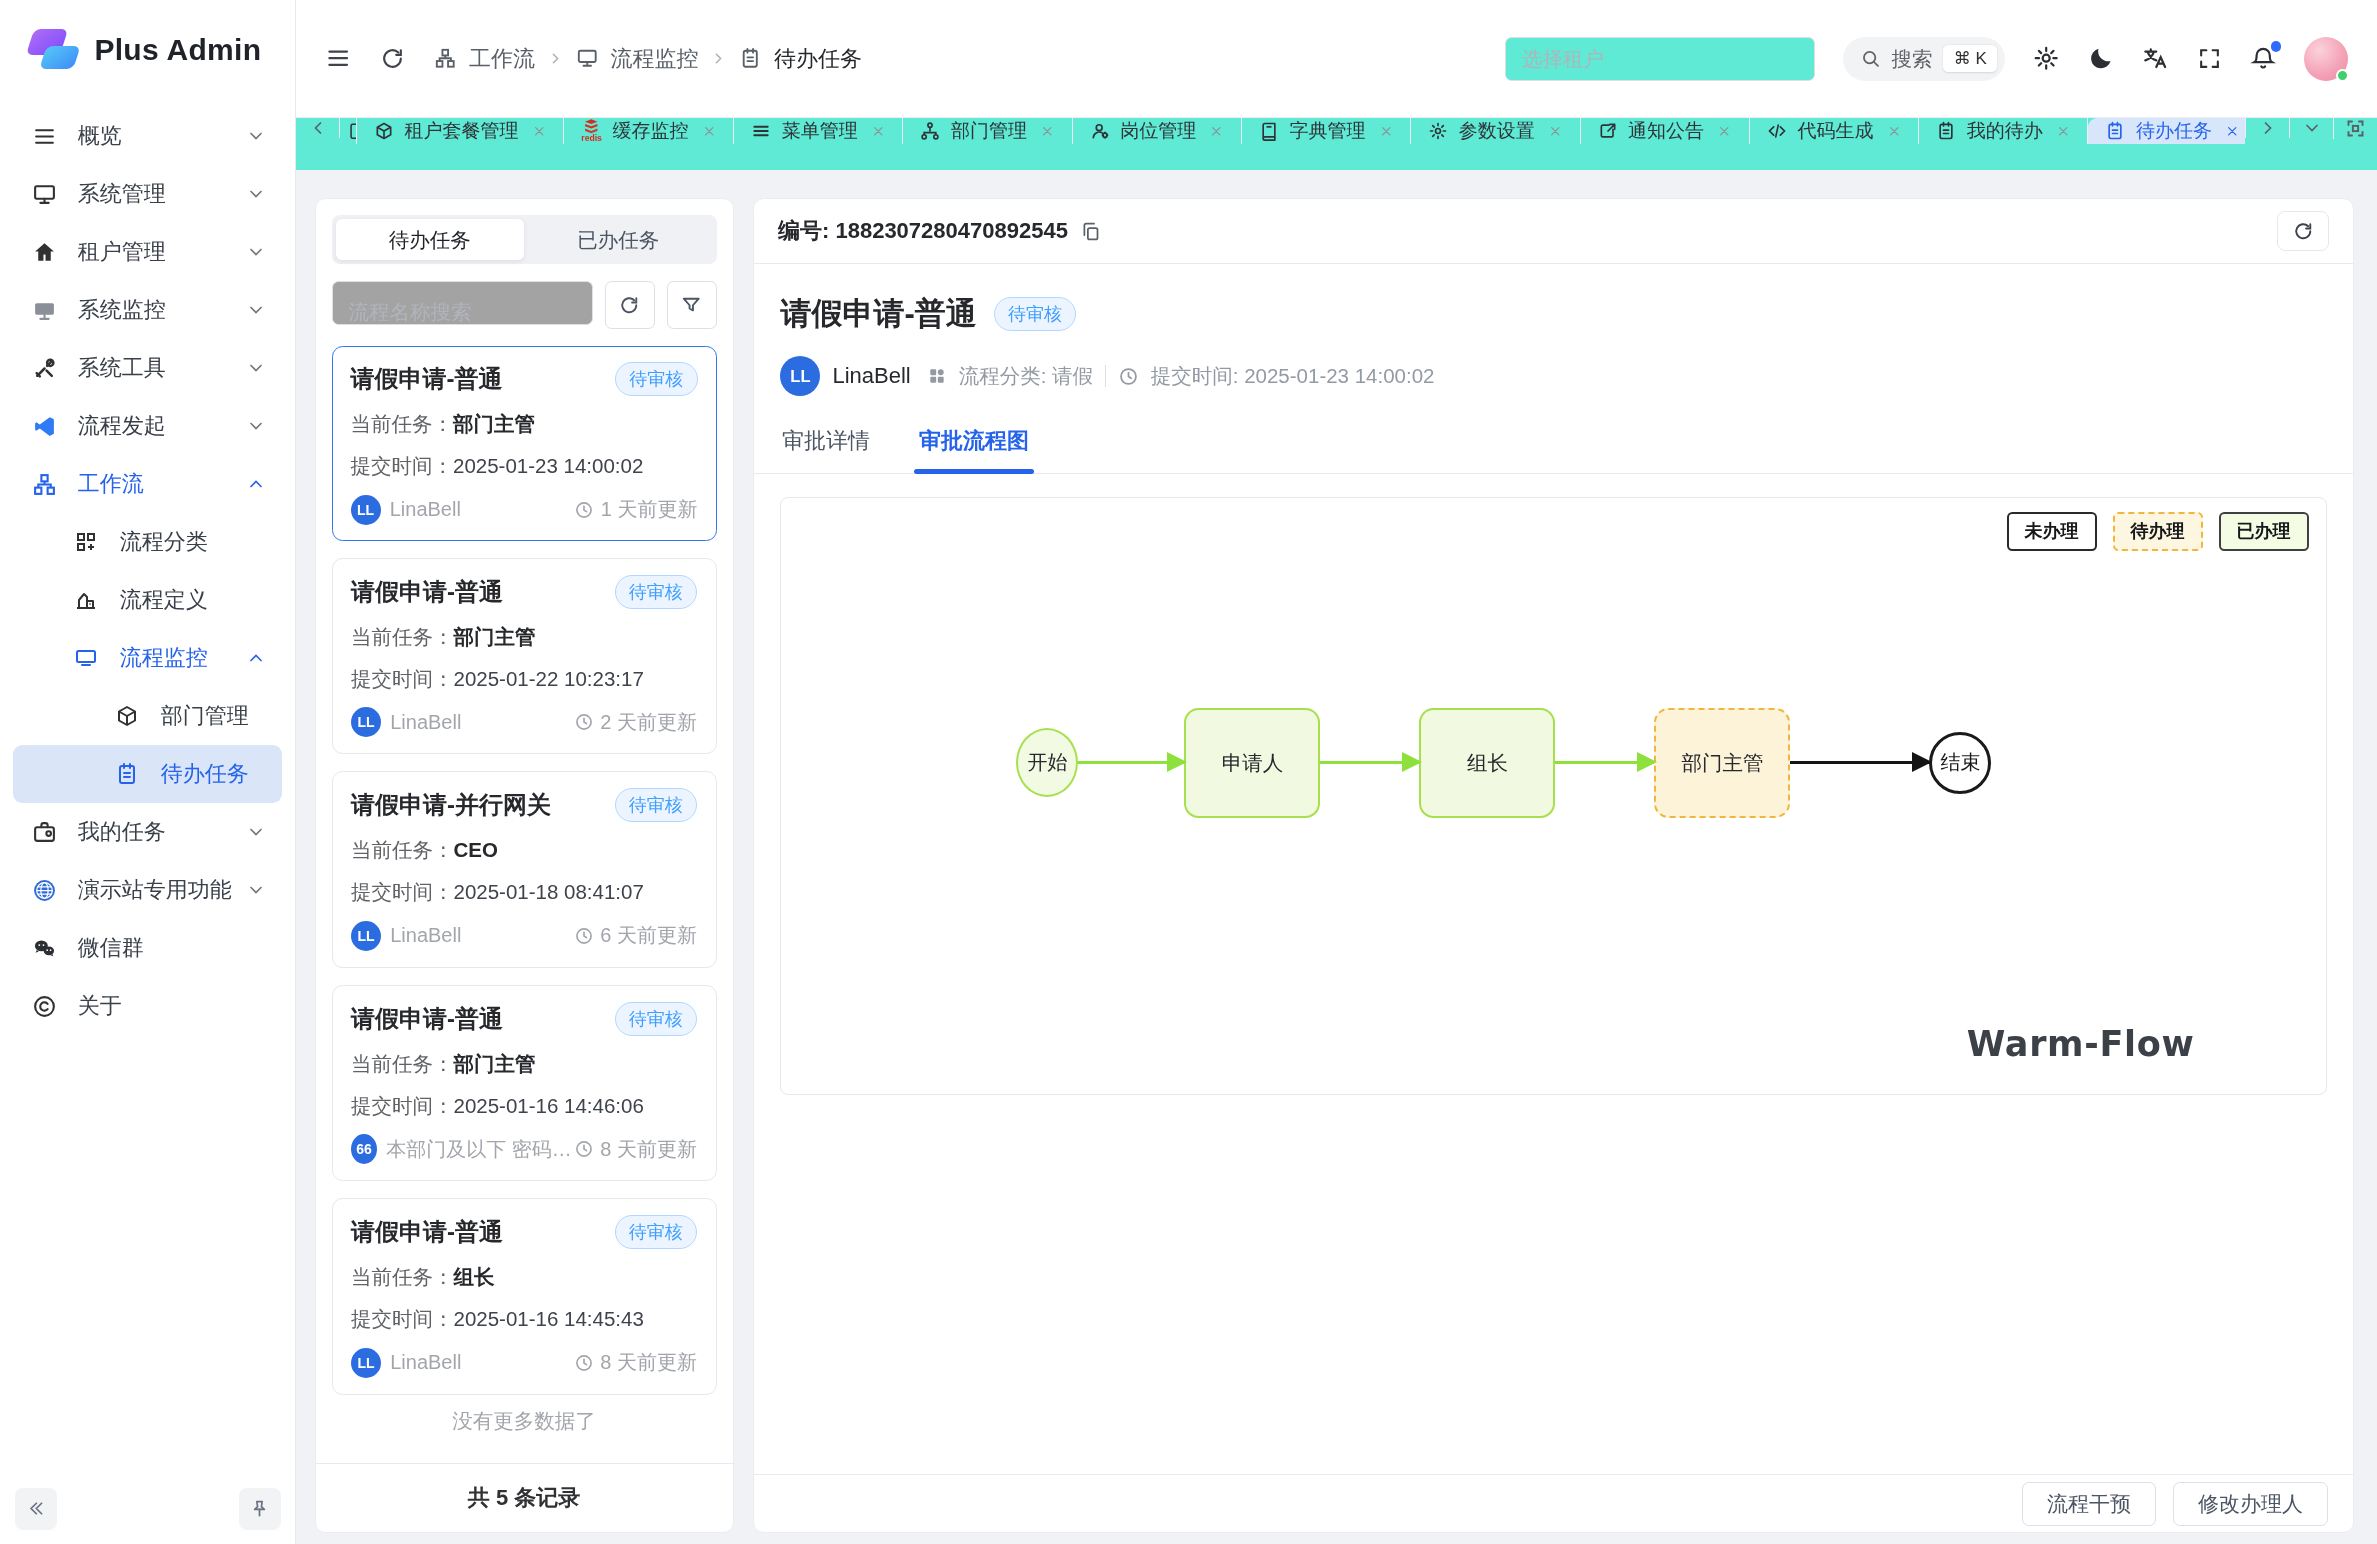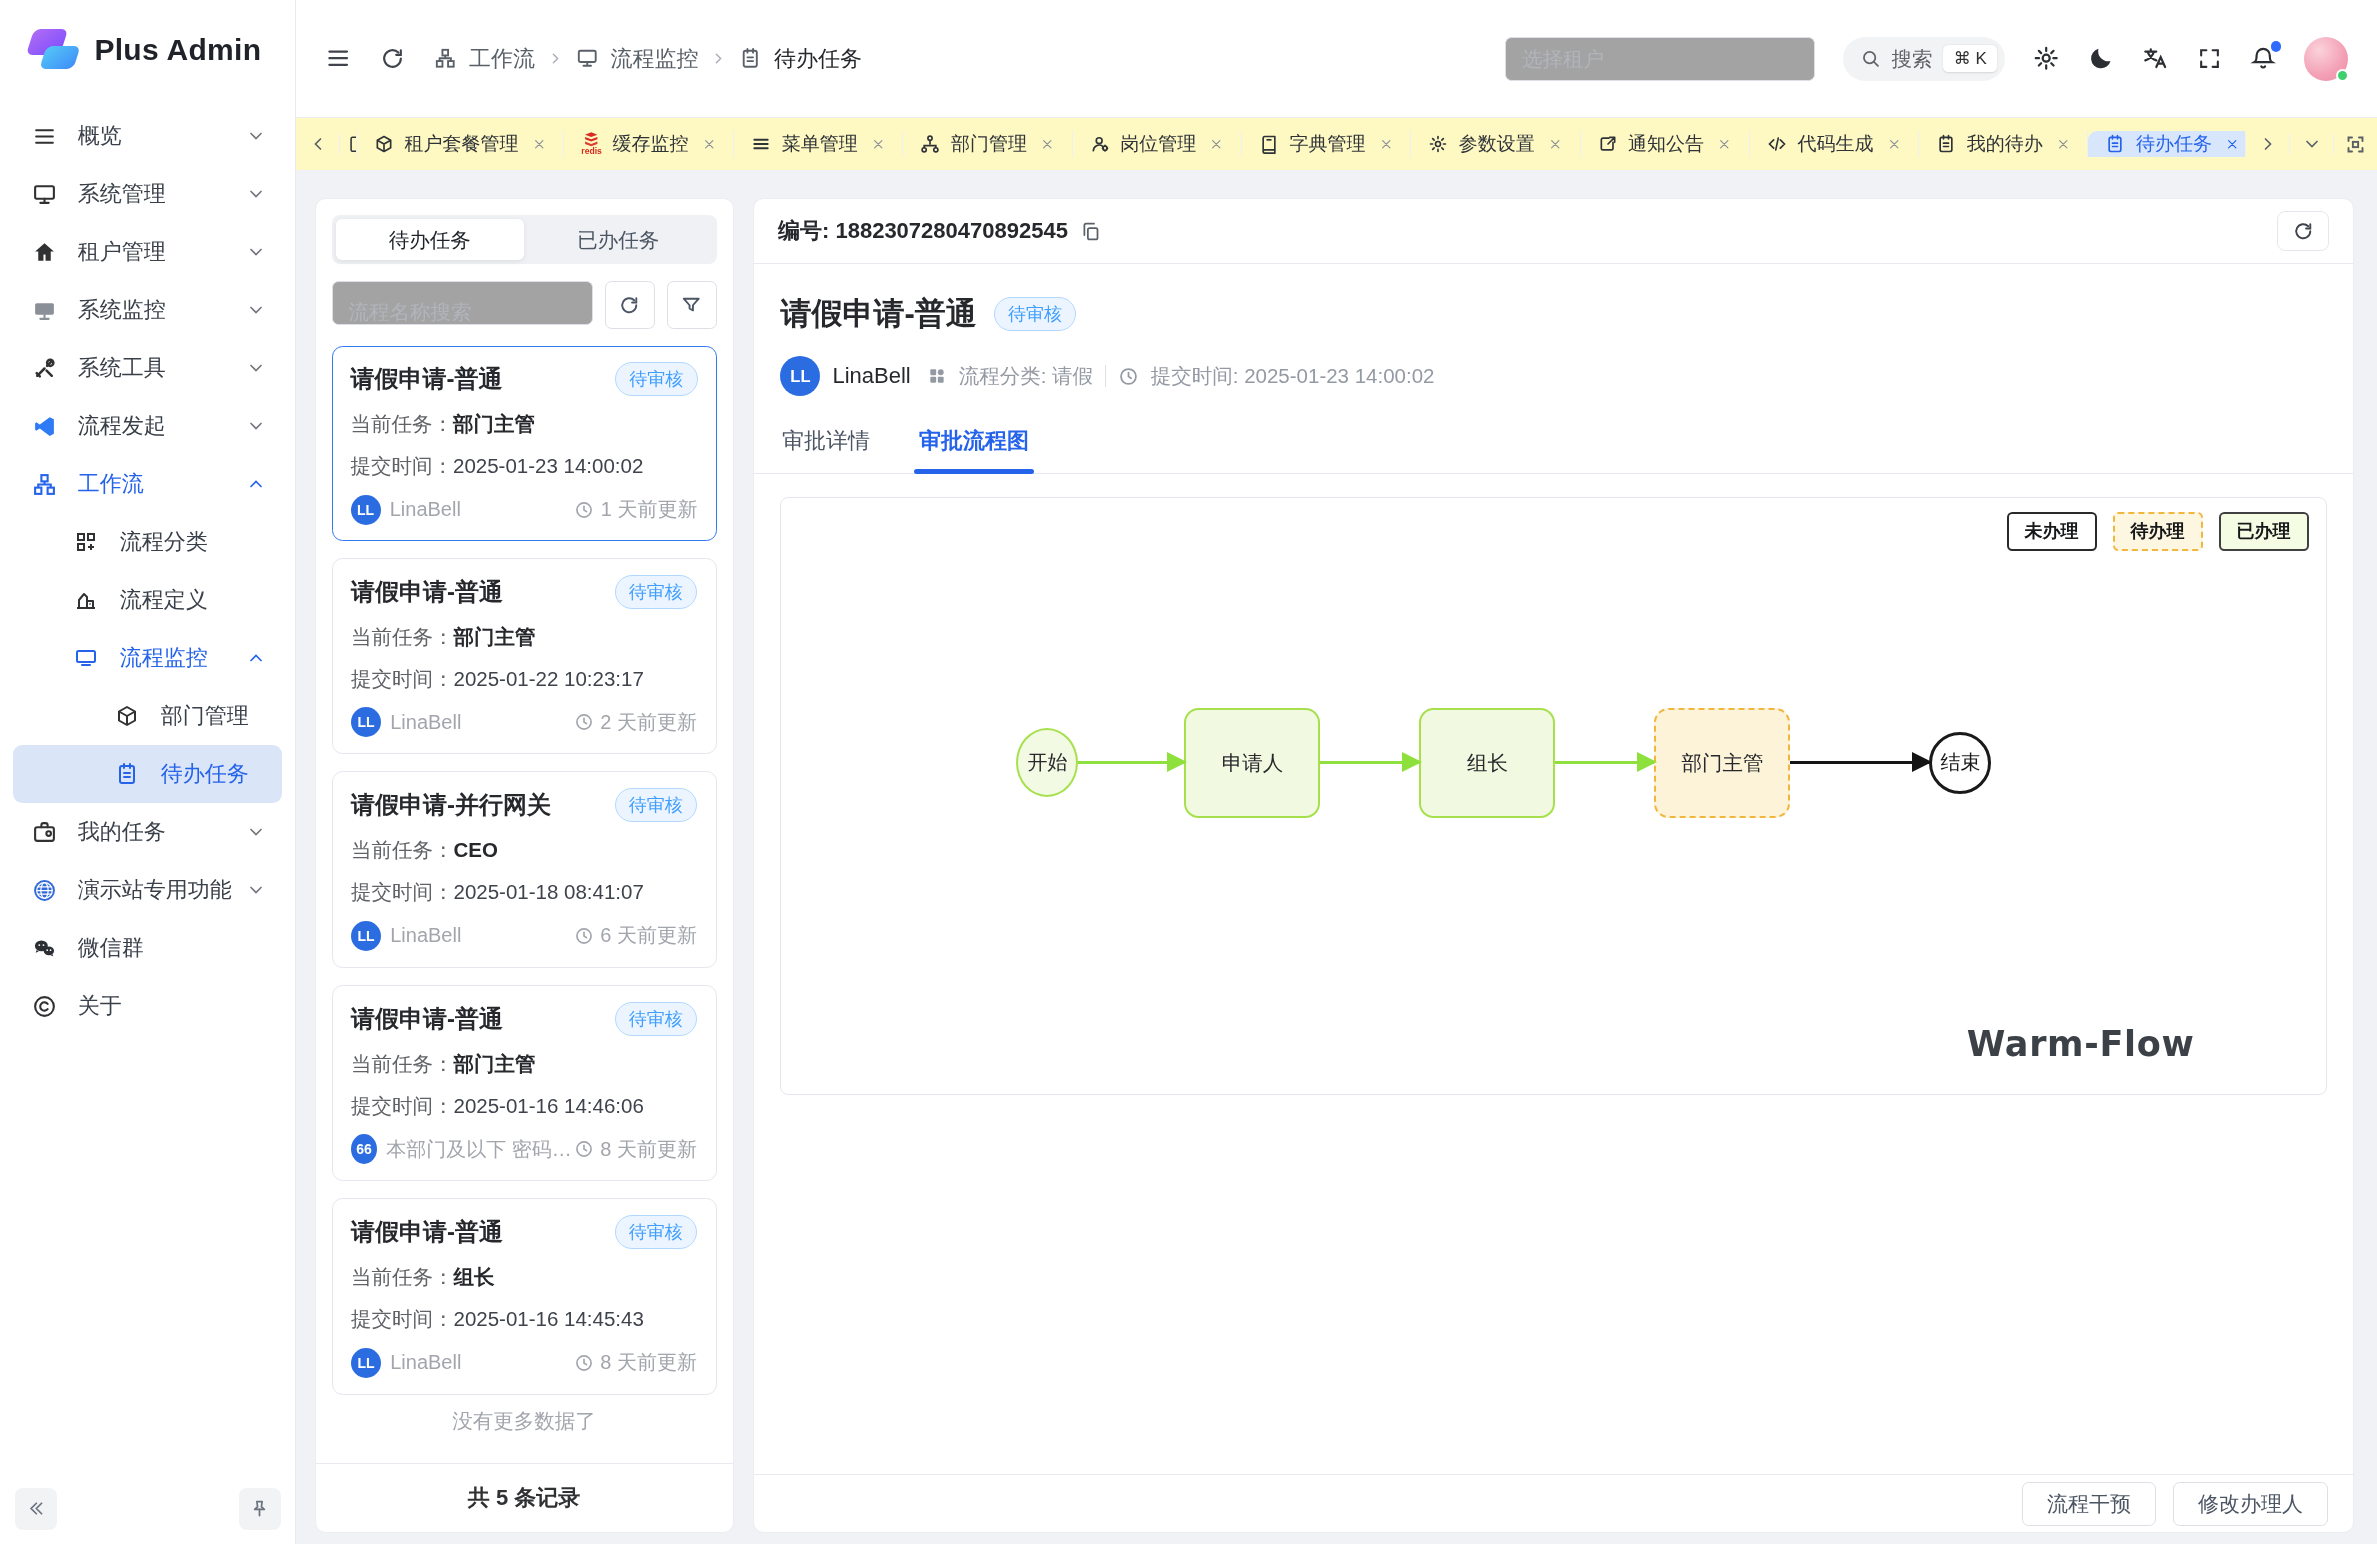--- a/index.html
+++ b/index.html
@@ -38,38 +38,38 @@
   
   .topbar{position:absolute;left:296px;right:0;top:0;height:118px;background:#fff;
     border-bottom:0.7px solid #eceef2;display:flex;align-items:center;padding:0 29px;}
   .tb-icon{color:#3f434b;margin-right:29px;cursor:pointer;}
   .crumb{display:flex;align-items:center;gap:12px;font-size:22px;color:#5a6068;}
   .crumb .c-ico{color:#5a6068;}
   .crumb .c-sep{color:#a8adb5;}
   .crumb .c-last{color:#26282c;}
   .tb-right{margin-left:auto;display:flex;align-items:center;gap:28px;}
   .tenant{width:310px;height:44px;border:0.7px solid #dcdfe6;border-radius:6.6px;padding:0 16px;
-    font-size:20.5px;color:#303133;outline:none;background:#a3a3a3;}
+    font-size:20.5px;color:#303133;outline:none;background:#5eead4;}
   .tenant::placeholder{color:#b1b4bb;}
   .search-pill{display:flex;align-items:center;gap:10.6px;height:44px;background:#f2f3f5;
     border-radius:22.5px;padding:0 8px 0 17px;cursor:pointer;}
   .search-pill .sp-label{font-size:20.5px;color:#606266;}
   .kbd{background:#fff;border-radius:5.3px;padding:3.3px 10.6px;font-size:17px;color:#303133;
     box-shadow:0 0.7px 2px rgba(0,0,0,.12);}
   .tb-tool{position:relative;color:#2b2e33;cursor:pointer;}
   .dot-blue{position:absolute;top:-4px;right:-5.3px;width:10.6px;height:10.6px;border-radius:50%;
     background:#2f6bff;}
   .avatar{position:relative;width:44px;height:44px;border-radius:50%;
     background:radial-gradient(circle at 35% 30%,#fbd2da,#f3a0b5 60%,#e98aa4);}
   .avatar .status{position:absolute;right:-1.3px;bottom:-1.3px;width:13.2px;height:13.2px;border-radius:50%;
     background:#3ecf6f;border:2px solid #fff;}
 
   
-  .tabbar{position:absolute;left:296px;right:0;top:118px;height:53px;background:#fef9c3;
-    border-bottom:0.7px solid #e8eaef;display:flex;align-items:center;}
+  .tabbar{position:absolute;left:296px;right:0;top:118px;height:53px;background:#5eead4;
+    border-bottom:0.7px solid #e8eaef;display:flex;align-items:flex-start;}
   .tnav{width:44px;display:flex;align-items:center;justify-content:center;color:#5a6068;
     border-right:0.7px solid #eef0f3;cursor:pointer;}
   .tnav.right-side{border-right:none;border-left:0.7px solid #eef0f3;}
   .tabs{flex:1;display:flex;overflow:hidden;}
   .tab{display:flex;align-items:center;gap:10.6px;padding:0 17px;border-right:0.7px solid #eef0f3;
     font-size:19px;color:#2f3338;white-space:nowrap;cursor:pointer;}
   .tab .t-ico{color:#2f3338;}
   .tab .t-x{color:#8d9199;margin-left:2.6px;}
   .tab.clipped{width:57px;padding:0 8px;overflow:hidden;}
   .tab.active{background:#d8e6fc;color:#2563eb;border-radius:9.2px 9.2px 0 0;border-right:none;}

